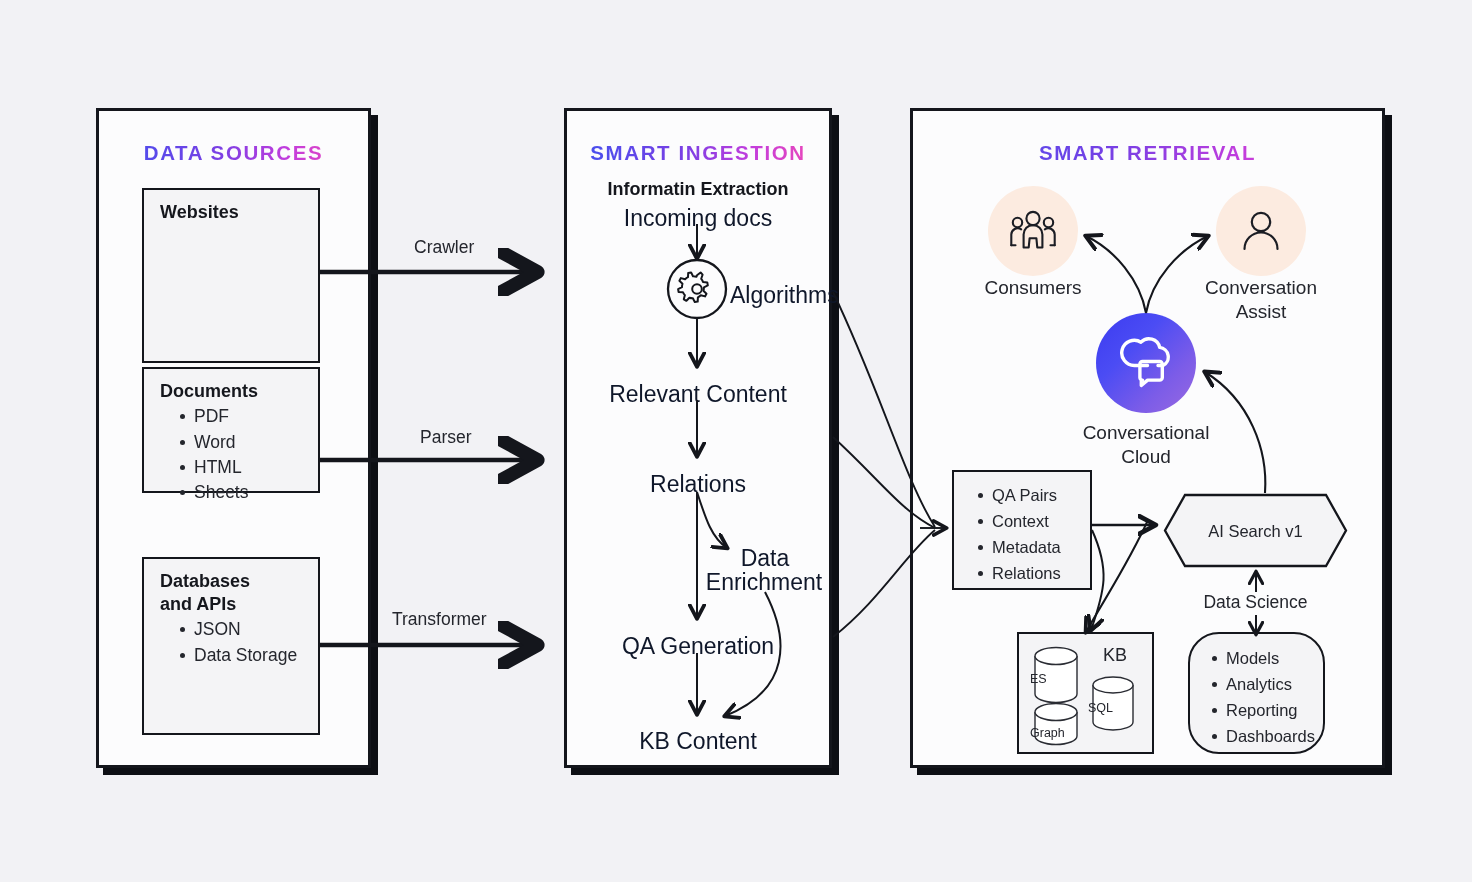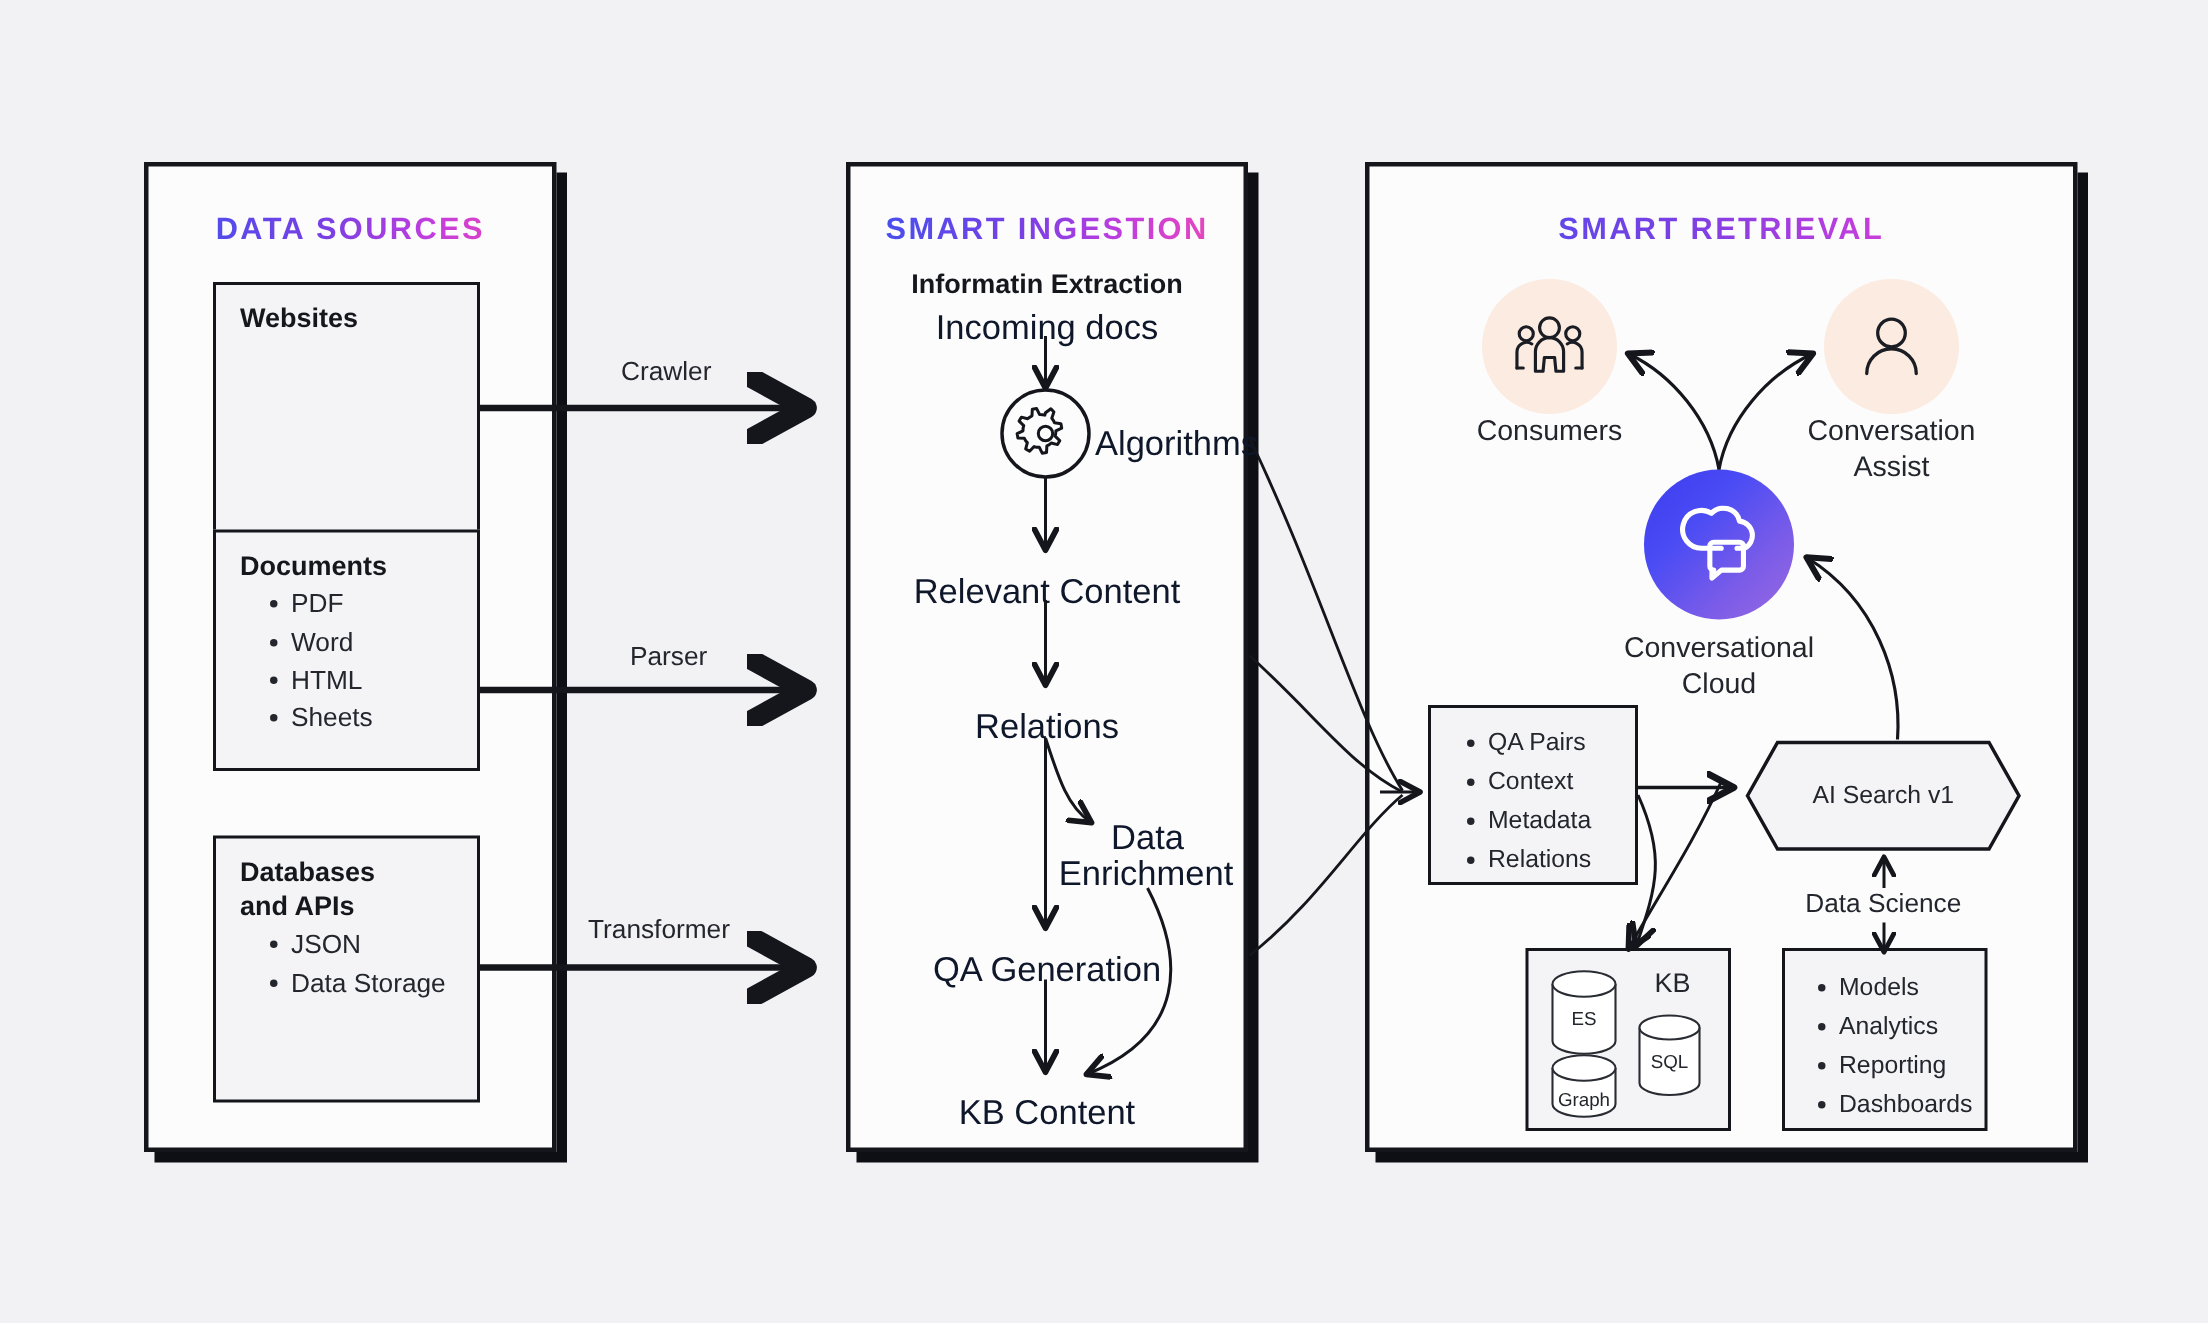--- a/index.html
+++ b/index.html
@@ -54,21 +54,21 @@
   ul.bul li{
     font-size:17.5px;color:#24262d;line-height:1.45;
     position:relative;padding-left:14px;
   }
   ul.bul li::before{
     content:"";position:absolute;left:0;top:10px;
     width:5px;height:5px;border-radius:50%;background:#24262d;
   }
 
   #box-websites  {left:142px; top:188px; width:178px; height:175px;}
-  #box-documents {left:142px; top:353px; width:178px; height:161px;}
+  #box-documents {left:142px; top:367px; width:178px; height:126px;}
   #box-databases {left:142px; top:557px; width:178px; height:178px;}
 
   
   .conn-label{
     position:absolute;font-size:17.5px;color:#24262d;white-space:nowrap;
   }
 
   
   .ing-sub{
     position:absolute;left:0;right:0;
@@ -95,37 +95,37 @@
   .node-cap{
     position:absolute;text-align:center;font-size:19px;color:#24262d;
     line-height:1.35;
   }
 
   .kbox{
     position:absolute;background:#f4f4f6;border:2.5px solid #14161c;
     box-sizing:border-box;
   }
   #box-qapairs  {left:952px; top:470px; width:140px;height:120px;padding:9px 8px;}
-  #box-models   {left:1188px;top:632px; width:137px;height:122px;padding:10px 6px;}
+  #box-models   {left:1188px;top:632px; width:137px;height:122px;padding:10px 6px;border-radius:31px;}
   #box-kb       {left:1017px;top:632px; width:137px;height:122px;}
 
   #box-qapairs ul.bul li,#box-models ul.bul li{font-size:16.5px;line-height:1.57;}
   #box-qapairs ul.bul,#box-models ul.bul{padding-left:16px;}
 
   .hexwrap{position:absolute;left:1163px;top:493px;width:185px;height:75px;}
   .hex-label{
     position:absolute;left:0;right:0;top:50%;transform:translateY(-50%);
     text-align:center;font-size:16.5px;color:#24262d;
   }
   .ds-label{
     position:absolute;left:1163px;top:592px;width:185px;text-align:center;
     font-size:17.5px;color:#24262d;
   }
   .cyl-label{
-    position:absolute;font-size:12.5px;color:#24262d;text-align:center;
+    position:absolute;font-size:12.5px;color:#24262d;
   }
   .kb-tag{
     position:absolute;left:1092px;top:645px;width:46px;text-align:center;
     font-size:18px;color:#24262d;
   }
   svg.ov{position:absolute;left:0;top:0;width:1472px;height:882px;overflow:visible;pointer-events:none;}
 </style>
 </head>
 <body style="background: rgb(242, 242, 245);">
 

